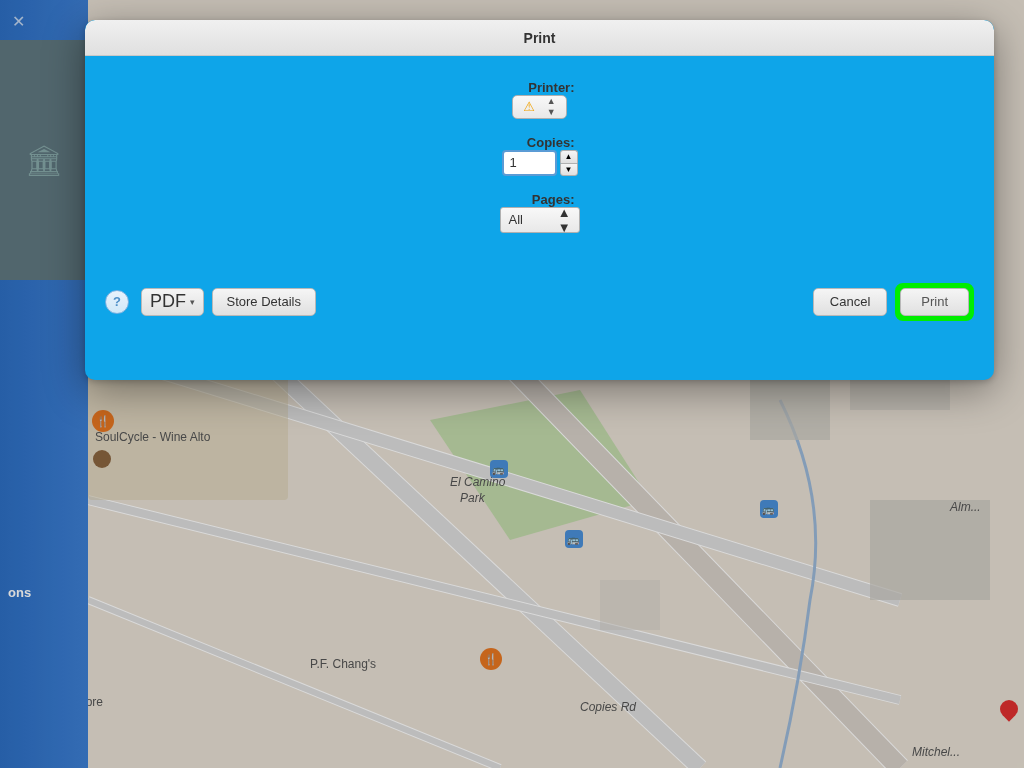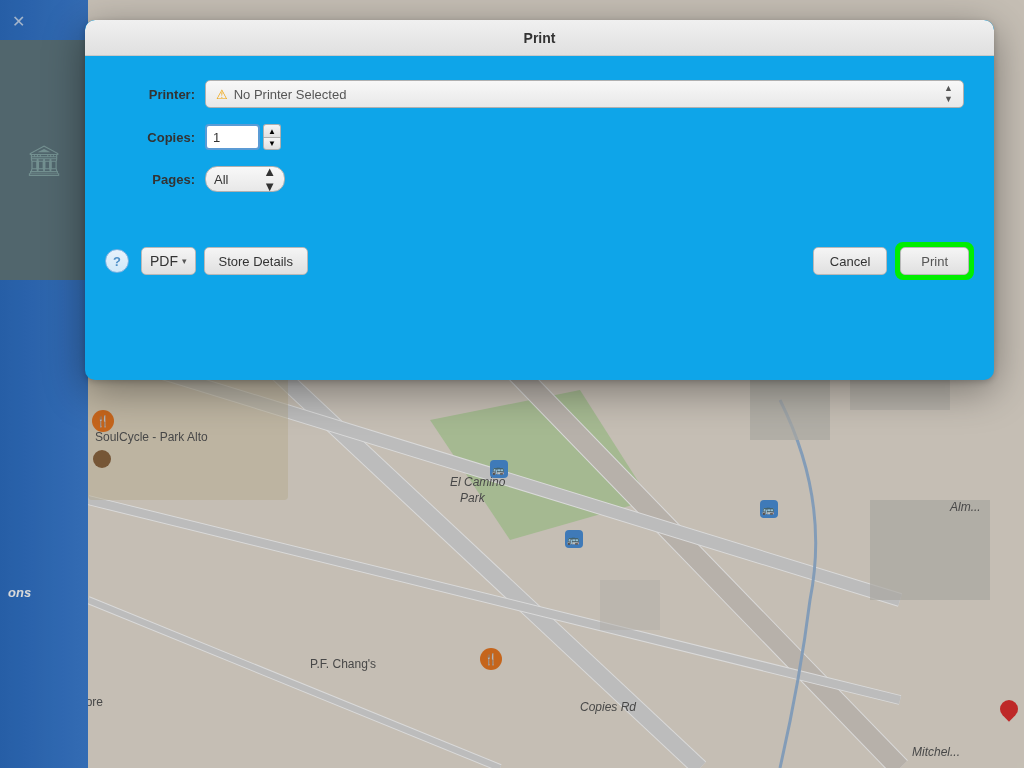--- a/index.html
+++ b/index.html
@@ -63,20 +63,21 @@
     }
 
     .dialog-body {
       padding: 24px 30px 20px;
     }
 
     .form-row {
       display: flex;
       align-items: center;
       margin-bottom: 16px;
+      flex-direction: column;
     }
 
     .form-label {
       width: 80px;
       text-align: right;
       font-size: 13px;
       font-weight: 600;
       color: #333;
       margin-right: 10px;
     }
@@ -166,21 +167,21 @@
     .copies-stepper button:last-child {
       border-radius: 0 0 3px 3px;
     }
 
     
     .pages-select {
       width: 80px;
       height: 26px;
       background: linear-gradient(to bottom, #f8f8f8, #e8e8e8);
       border: 1px solid #b0b0b0;
-      border-radius: 12px;
+      border-radius: 3px;
       display: flex;
       align-items: center;
       padding: 0 8px;
       cursor: pointer;
     }
 
     .pages-select span {
       font-size: 13px;
       color: #333;
       flex: 1;
@@ -213,21 +214,21 @@
       border: 1px solid #b8b8b8;
       border-radius: 5px;
       display: flex;
       align-items: center;
       padding: 0 8px;
       cursor: pointer;
       gap: 4px;
     }
 
     .pdf-btn span {
-      font-size: 14px;
+      font-size: 18px;
       color: #333;
     }
 
     .pdf-btn .arrow {
       font-size: 9px;
       color: #555;
     }
 
     .show-details-btn {
       height: 28px;
@@ -347,21 +348,21 @@
     <rect x="88" y="350" width="200" height="150" fill="#d4c8a8" opacity="0.5" rx="4"></rect>
 
     <rect x="750" y="380" width="80" height="60" fill="#c8c4be" opacity="0.7"></rect>
     <rect x="850" y="330" width="100" height="80" fill="#c8c4be" opacity="0.6"></rect>
     <rect x="870" y="500" width="120" height="100" fill="#c8c4be" opacity="0.7"></rect>
     <rect x="600" y="580" width="60" height="50" fill="#d0ccc6" opacity="0.5"></rect>
 
     <text x="65" y="530" font-size="10" fill="#888" transform="rotate(-55, 65, 530)">n Walk</text>
   </svg>
 
-  <div class="map-text-business" style="top:430px; left:95px;">SoulCycle - Park Alto</div>
+  <div class="map-text-business" style="top:430px; left:95px;">SoulCycle - Wine Alto</div>
   <div class="map-text-business" style="top:695px; left:55px;">SS Store</div>
   <div class="map-text-business" style="top:475px; left:450px; font-style:italic;">El Camino<br>&nbsp;&nbsp;&nbsp;Park</div>
   <div class="map-text-business" style="top:657px; left:310px;">P.F. Chang's</div>
   <div class="map-text-business" style="top:500px; left:950px; font-style:italic;">Alm...</div>
   <div class="map-text-business" style="top:700px; left:580px; font-style:italic;">Copies Rd</div>
   <div class="map-text-business" style="top:745px; left:912px; font-style:italic;">Mitchel...</div>
 
   <div class="map-pin-orange" style="top:410px; left:92px;">🍴</div>
   <div class="map-pin-orange" style="top:648px; left:480px;">🍴</div>
 
@@ -373,36 +374,35 @@
 
   <div style="position:absolute; top:450px; left:93px; width:18px; height:18px; background:#8b6540; border-radius:50%;"></div>
 </div>
 
 <div class="map-blue-sidebar">
   <div class="sidebar-x-btn">✕</div>
 
   <div style="position:absolute; top:40px; left:0; width:88px; height:240px; background:#a0b8c0; overflow:hidden;">
     <div style="background:#607880; width:100%; height:100%; display:flex; align-items:center; justify-content:center; color:#88aaaa; font-size:30px;">🏛</div>
   </div>
-  <div style="position:absolute; bottom:160px; left:0; width:88px; padding:8px; color:white; font-size:13px; font-weight:600;font-style:italic;">ons</div>
+  <div style="position:absolute; bottom:160px; left:0; width:88px; padding:8px; color:white; font-size:13px; font-weight:600;">ons</div>
 </div>
 
 <div class="modal-backdrop"></div>
 
 <div class="print-dialog">
 
   <div class="dialog-title-bar">Print</div>
 
   <div class="dialog-body">
 
     <div class="form-row">
       <div class="form-label">Printer:</div>
       <div class="printer-select" style="flex:1;">
         <span class="printer-warning-icon">⚠</span>
-        <span class="printer-name">No Printer Selected</span>
         <div class="stepper-arrows">
           <span>▲</span>
           <span>▼</span>
         </div>
       </div>
     </div>
 
     <div class="form-row">
       <div class="form-label">Copies:</div>
       <div class="copies-input-wrap">

